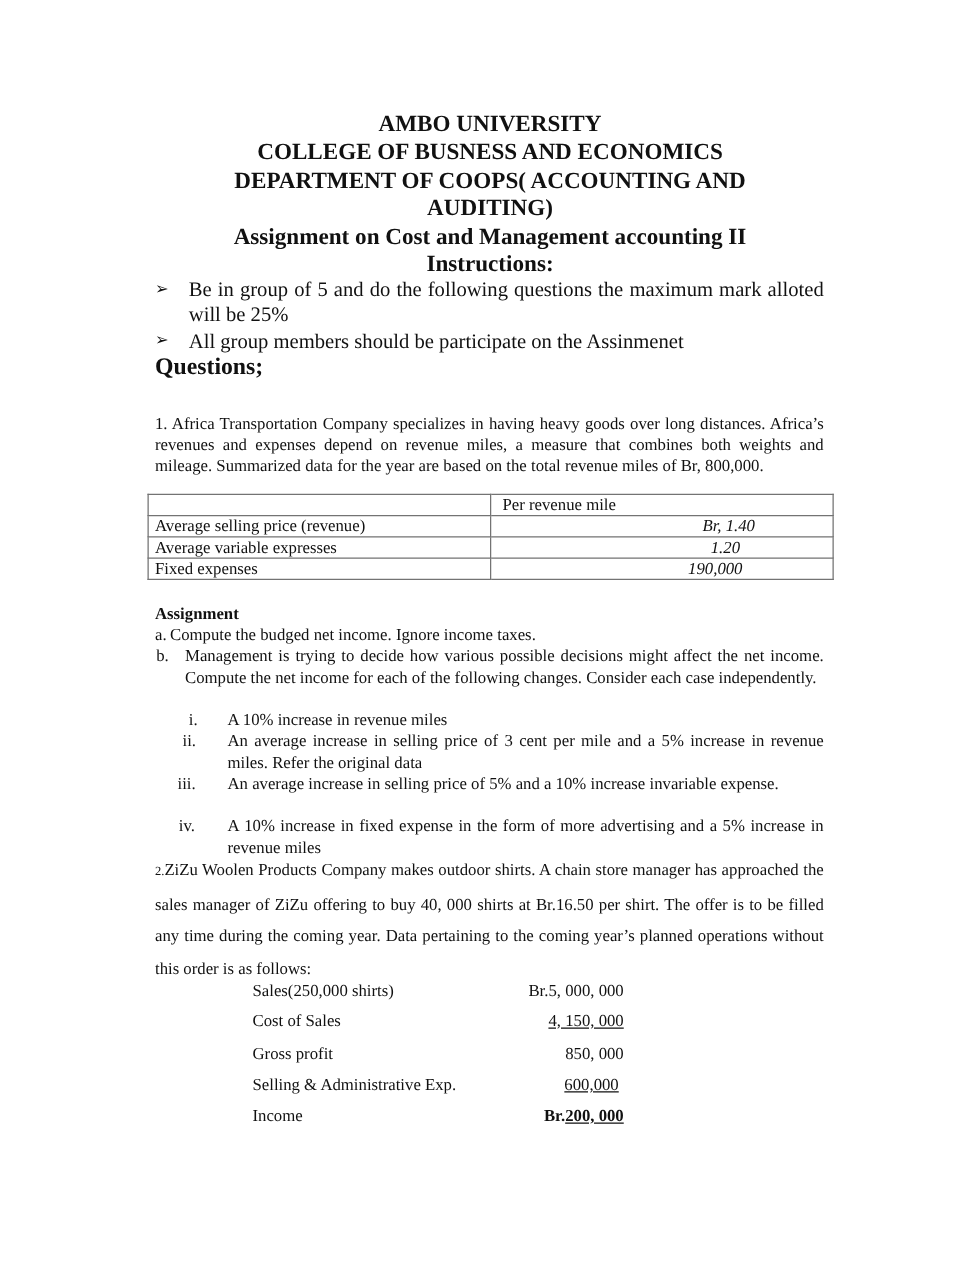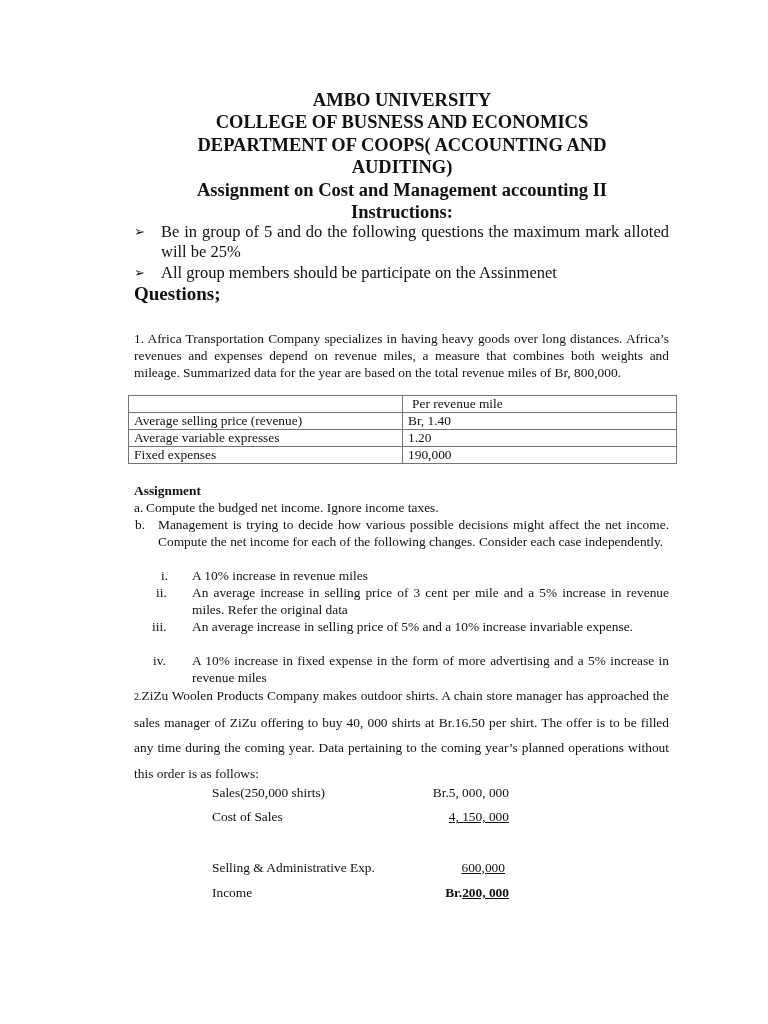--- a/index.html
+++ b/index.html
@@ -1,31 +1,31 @@
 <!DOCTYPE html>
 <html><head>
 <meta charset="utf-8">
 <style>
   html, body { margin: 0; padding: 0; background: #ffffff; }
   body { width: 768px; height: 1024px; position: relative; overflow: hidden;
          font-family: "Liberation Serif", "DejaVu Serif", serif; color: #111; }
-  .page { position: absolute; left: 18px; top: 0; width: 684px; height: 1024px; }
+  .page { position: absolute; left: 8px; top: 0; width: 684px; height: 1024px; }
   .hdr { position: absolute; left: 110px; width: 548px; text-align: center;
          font-weight: bold; font-size: 18.5px; line-height: 22.5px; }
   .bullet { position: absolute; left: 116px; font-size: 16.5px; line-height: 20px; }
   .bullet .mark { position: absolute; left: 0; top: 0; font-family: "DejaVu Sans", sans-serif; font-size: 13px; }
   .bullet .txt { position: absolute; left: 27px; width: 508px; text-align: justify; }
   .questions { position: absolute; left: 116px; top: 283px; font-weight: bold; font-size: 19px; }
   .para { position: absolute; left: 116px; width: 535px; font-size: 13.4px; line-height: 17px;
           text-align: justify; text-align-last: left; }
   table.t1 { position: absolute; left: 110px; top: 395px; width: 549px; border-collapse: collapse;
              font-size: 13.4px; line-height: 16px; }
   table.t1 td { border: 1px solid #737373; padding: 0 5px; height: 16px; }
   table.t1 td.c1 { width: 263px; margin-left: 48px; }
-  table.t1 td.num { text-align: left; }
+  table.t1 td.num { text-align: right; font-style: italic; }
   .instr-title { position: absolute; left: 116px; top: 483px; font-weight: bold; font-size: 13.4px; }
   .li { position: absolute; font-size: 13.4px; line-height: 17px; }
   .li .lbl { position: absolute; }
   .li .body { position: absolute; text-align: justify; text-align-last: left; }
   .q2 { position: absolute; left: 116px; top: 683px; width: 535px; font-size: 13.4px;
         line-height: 25.5px; text-align: justify; text-align-last: left; }
   .q2 .num { font-size: 10px; }
   .fin-row { position: absolute; left: 194px; width: 297px; font-size: 13.4px; height: 18px; }
   .fin-row .lab { position: absolute; left: 0; top: 0; }
   .fin-row .val { position: absolute; right: 0; top: 0; text-align: left; }
@@ -114,20 +114,24 @@
   </div>
 
   <div class="fin-row" style="top:785px;">
     <span class="lab">Sales(250,000 shirts)</span>
     <span class="val">Br.5, 000, 000</span>
   </div>
   <div class="fin-row" style="top:809px;">
     <span class="lab">Cost of Sales</span>
     <span class="val u">4, 150, 000</span>
   </div>
+  <div class="fin-row" style="top:835px;">
+    <span class="lab">Gross profit</span>
+    <span class="val">850, 000</span>
+  </div>
   <div class="fin-row" style="top:860px;">
     <span class="lab">Selling &amp; Administrative Exp.</span>
     <span class="val u" style="right:4px;">600,000</span>
   </div>
   <div class="fin-row" style="top:885px;">
     <span class="lab">Income</span>
     <span class="val b"><span>Br.</span><span class="u">200, 000</span></span>
   </div>
 
 </div>

